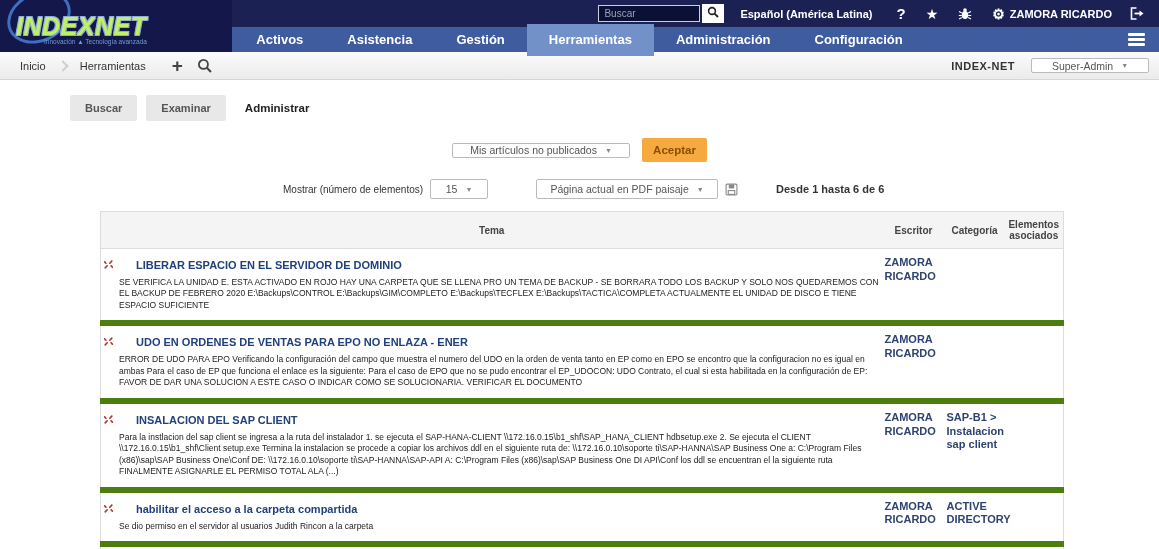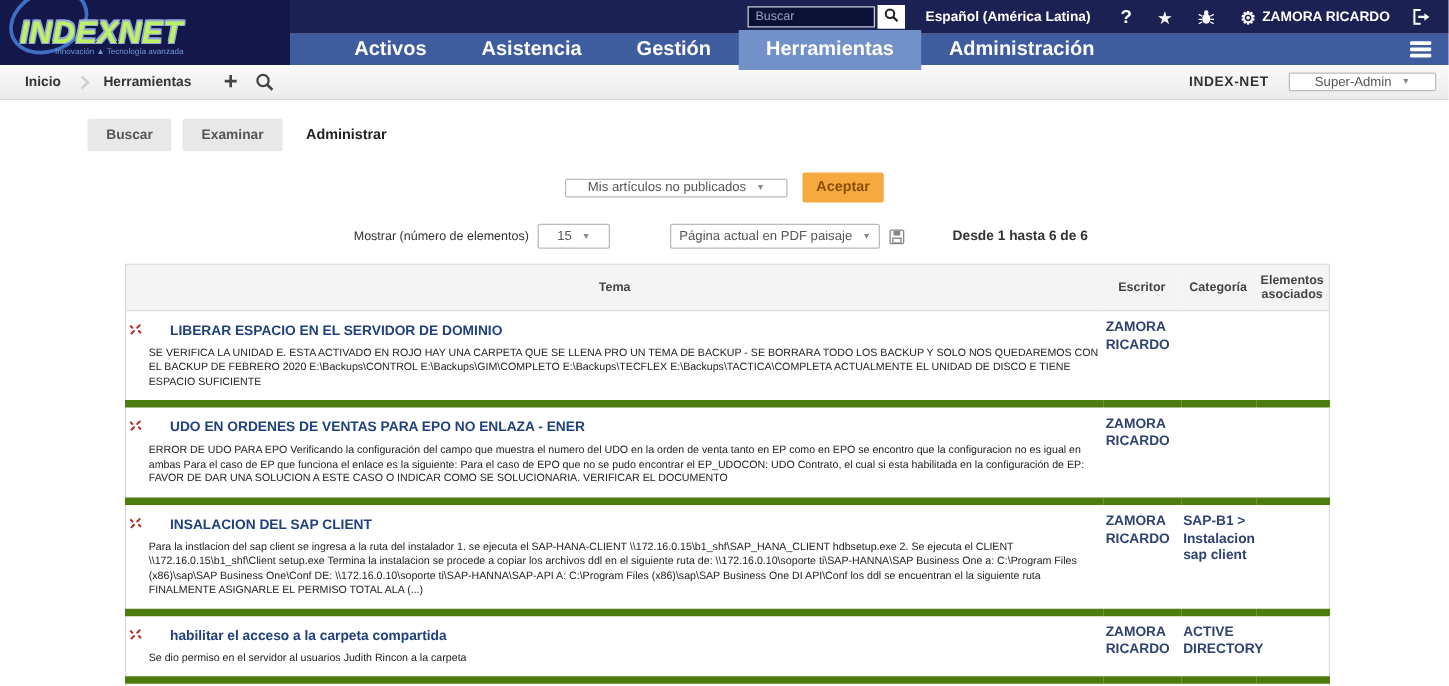--- a/index.html
+++ b/index.html
@@ -17,35 +17,35 @@
   .search-btn { width:22px; height:19px; background:#fff; border:none; display:flex; align-items:center; justify-content:center; margin-left:2px; cursor:pointer; }
   .lang { color:#fff; font-weight:bold; font-size:11px; margin-right:24px; }
   .tb-icon { color:#fff; margin-right:20px; display:flex; align-items:center; cursor:pointer; }
   .help-icon { font-size:15px; font-weight:bold; }
   .star-icon { font-size:14px; }
   .gear-icon { font-size:14px; margin-right:5px; }
   .user-name { color:#fff; font-weight:bold; font-size:11px; margin-right:18px; display:flex; align-items:center; }
 
   
   .navbar { height:25px; background:#3f5c9e; display:flex; align-items:center; justify-content:center; position:relative; }
-  .nav-item { color:#fff; font-weight:bold; font-size:16px; padding:16px 22px; height:25px; display:flex; align-items:center; cursor:pointer; }
+  .nav-item { color:#fff; font-weight:bold; font-size:13px; padding:16px 22px; height:25px; display:flex; align-items:center; cursor:pointer; }
   .nav-item.active { background:#7291c9; }
   .hamburger { position:absolute; right:14px; top:6px; display:flex; flex-direction:column; gap:2.5px; cursor:pointer; }
   .hamburger span { width:17px; height:2.5px; background:#fff; border-radius:1px; }
 
   
   .logo-block { position:absolute; top:0; left:0; width:232px; height:52px; background:#14174a; z-index:5; overflow:hidden; }
   .logo-swoosh { position:absolute; left:6px; top:-8px; width:66px; height:50px; border:3px solid #3f6fc0; border-radius:50%; transform:rotate(-25deg); }
   .logo-text { position:absolute; left:16px; top:12px; font-style:italic; font-weight:bold; font-size:25px; color:#bef264; letter-spacing:0.5px;
     text-shadow:-1px -1px 0 #93a9d6, 1px -1px 0 #93a9d6, -1px 1px 0 #93a9d6, 1px 1px 0 #93a9d6; }
   .logo-tagline { position:absolute; left:44px; top:38px; font-size:6.5px; color:#6f9bd8; white-space:nowrap; }
 
   
   .breadcrumb-bar { height:28px; background:linear-gradient(#fbfbfb,#ebebeb); border-bottom:1px solid #d6d6d6; display:flex; align-items:center; padding:0 10px; }
-  .crumb { font-weight:bold; font-size:11px; color:#333; padding:0 10px; cursor:pointer; }
+  .crumb { font-weight:normal; font-size:11px; color:#333; padding:0 10px; cursor:pointer; }
   .crumb-sep { width:8px; height:8px; border-top:2px solid #cfcfcf; border-right:2px solid #cfcfcf; transform:rotate(45deg); margin:0 3px; }
   .crumb-active { background:#f2a944; clip-path:polygon(0 0, calc(100% - 11px) 0, 100% 50%, calc(100% - 11px) 100%, 0 100%);
     padding:6px 24px 6px 14px; font-weight:bold; font-size:12px; color:#222; margin-left:6px; cursor:pointer; }
   .bc-plus { font-size:19px; font-weight:bold; color:#444; margin-left:16px; cursor:pointer; line-height:1; }
   .bc-search { margin-left:14px; cursor:pointer; display:flex; align-items:center; }
   .bc-right { margin-left:auto; display:flex; align-items:center; gap:16px; }
   .entity-label { font-weight:bold; font-size:11px; color:#333; letter-spacing:.5px; }
 
   
   .fakeselect { border:1px solid #bbb; border-radius:2px; background:#fff; color:#555; font-size:10.5px;
@@ -60,21 +60,21 @@
   .tabbtn { background:#e8e8e8; color:#555; font-weight:bold; font-size:11px; padding:7px 15px; border:none; border-radius:2px; cursor:pointer; font-family:"Liberation Sans",sans-serif; }
   .tab-active { background:none; color:#222; font-size:11.5px; padding:7px 10px; }
 
   .filter-row { display:flex; justify-content:center; align-items:center; gap:12px; margin-top:17px; }
   .articles-select { width:178px; }
   .accept-btn { background:#f5a93f; color:#8a4f00; font-weight:bold; font-size:11.5px; border:none; border-radius:2px; padding:6px 11px; cursor:pointer; font-family:"Liberation Sans",sans-serif; }
 
   .list-controls { display:flex; align-items:center; margin-top:17px; font-size:10px; color:#333; }
   .show-label { margin-left:283px; }
   .count-select { width:58px; margin-left:7px; height:20px; }
-  .export-select { width:168px; margin-left:48px; height:20px; }
+  .export-select { width:182px; margin-left:48px; height:20px; }
   .save-icon { margin-left:7px; display:flex; align-items:center; cursor:pointer; }
   .range-text { font-weight:bold; font-size:11px; margin-left:38px; }
 
   
   .ktable { margin:12px 0 0 100px; width:963px; border-collapse:collapse; border:1px solid #ddd; table-layout:fixed; }
   .ktable th { background:#f4f4f4; border-bottom:1px solid #ddd; font-size:10px; color:#444; padding:7px 2px; font-weight:bold; text-align:center; vertical-align:middle; }
   th.h-tema { width:782px; }
   th.h-escritor { width:62px; }
   th.h-categoria { width:60px; }
   th.h-elementos { width:59px; }
@@ -133,20 +133,21 @@
       </svg>
   </span>
 </div>
 
 <div class="navbar">
   <div class="nav-item">Activos</div>
   <div class="nav-item">Asistencia</div>
   <div class="nav-item">Gestión</div>
   <div class="nav-item active">Herramientas</div>
   <div class="nav-item">Administración</div>
+  <div class="nav-item">Configuración</div>
   <div class="hamburger">
       <span></span>
       <span></span>
       <span></span>
     </div>
 </div>
 
 <div class="logo-block">
   <div class="logo-swoosh"></div>
   <div class="logo-text">INDEXNET</div>

